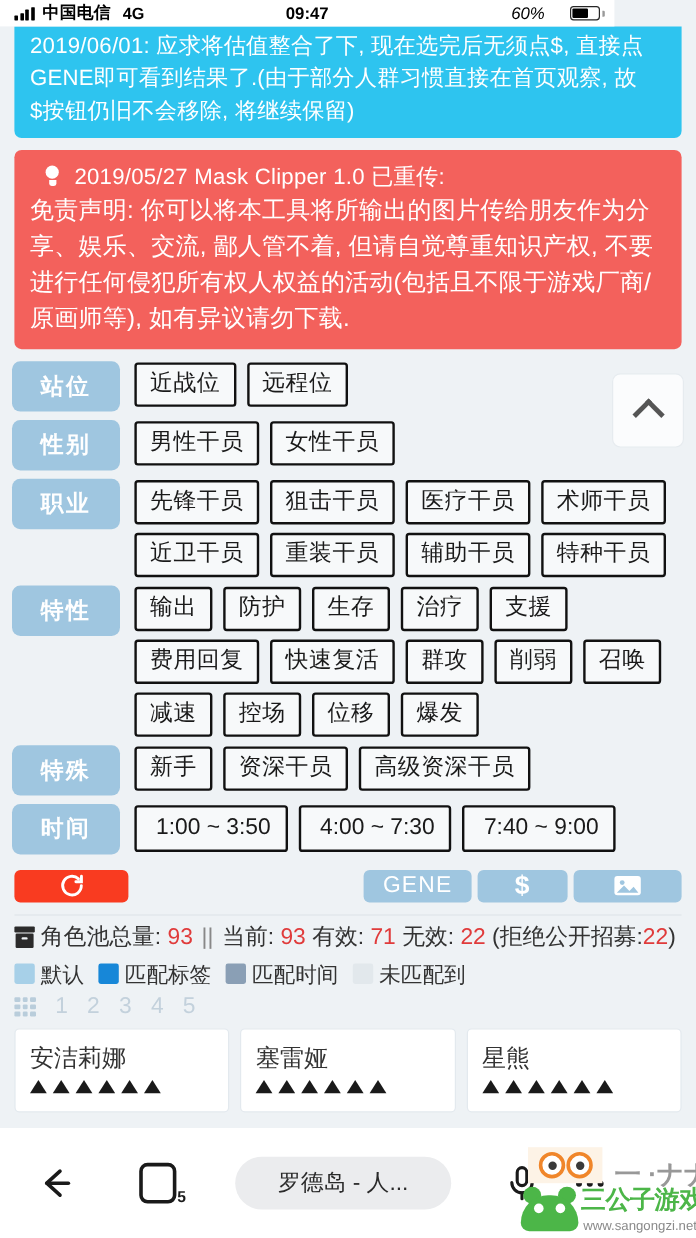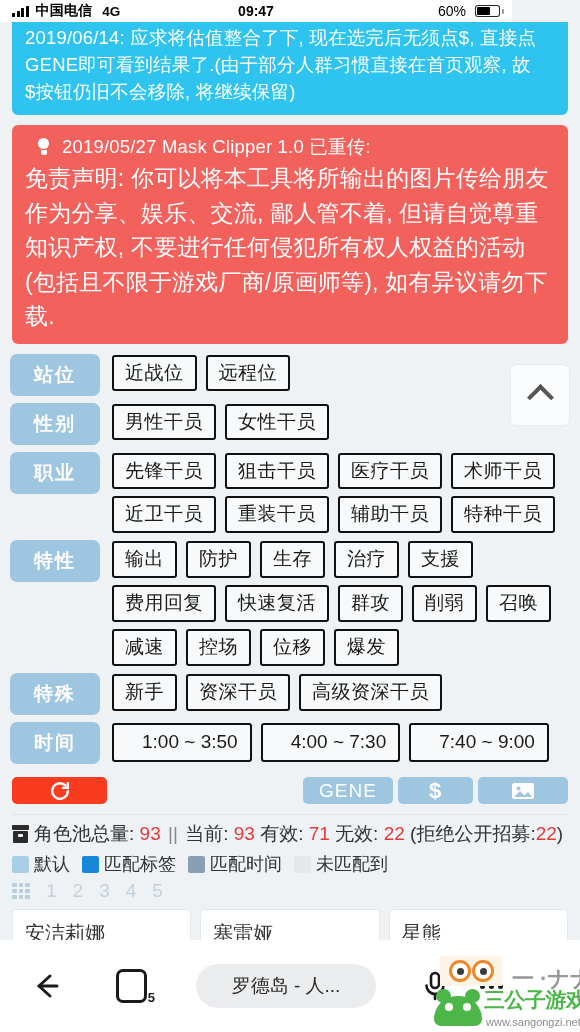--- a/index.html
+++ b/index.html
@@ -33,22 +33,22 @@
   .signal i:nth-child(3){height:8.5px}
   .signal i:nth-child(4){height:11px}
   .sb-carrier { font-size: 14px; font-weight: 700; color: #000; letter-spacing: .2px; }
   .sb-net { font-size: 13.5px; font-weight: 600; color: #000; margin-left: 3px; }
   .sb-time {
     position: absolute; left: 0; right: 0; text-align: center;
     font-size: 14px; font-weight: 700; color: #000;
     pointer-events: none;
   }
   .sb-right {
-    margin-left: auto; display: flex; align-items: center; gap: 9px;
-    position: relative; z-index: 2;
+    margin-left: auto; display: flex; align-items: center; gap: 21px;
+    position: relative; z-index: 2; font-style: italic;
   }
   .sb-batt-label { font-size: 14px; font-weight: 500; color: #000; }
   .batt { position: relative; width: 25px; height: 12px; }
   .batt-body {
     position: absolute; inset: 0;
     border: 1.3px solid rgba(0,0,0,.85);
     border-radius: 3px; background: #fff;
   }
   .batt-fill {
     position: absolute; top: 2px; left: 2px; bottom: 2px;
@@ -86,21 +86,21 @@
   .bulb-top {
     position: absolute; top: 0; left: 1px;
     width: 11px; height: 11px; border-radius: 50%;
     background: #fff;
   }
   .bulb-base {
     position: absolute; bottom: 0; left: 3.5px;
     width: 6px; height: 5px; background: #fff; border-radius: 0 0 2px 2px;
   }
   .alert-head-text { font-size: 18.5px; color: #fff; }
-  .alert-body { font-size: 23px; line-height: 1.5; }
+  .alert-body { font-size: 20px; line-height: 1.5; }
 
   
   .filters { padding: 0 10px; position: relative; }
   .frow {
     display: flex; align-items: flex-start;
     margin-bottom: 7px;
   }
   .flabel {
     flex: none;
     width: 90px; height: 42px;
@@ -115,21 +115,21 @@
   .tag {
     border: 2px solid #111;
     background: #f7f9fa;
     border-radius: 3px;
     font-size: 19px; color: #1a1a1a;
     padding: 6px 11px 7px 11px;
     line-height: 1.05;
     white-space: nowrap;
     letter-spacing: .5px;
   }
-  .tag.time { font-size: 19px; padding: 7px 12px 8px 28px; letter-spacing: 0; }
+  .tag.time { font-size: 19px; padding: 7px 12px 8px 16px; letter-spacing: 0; }
 
   .scrolltop {
     position: absolute; right: 10px; top: 10px;
     width: 60px; height: 62px;
     background: #fbfcfd;
     border: 1px solid #e6ebef;
     border-radius: 7px;
     display: flex; align-items: center; justify-content: center;
   }
   .chev-up {
@@ -355,21 +355,21 @@
         <span class="batt-body"></span>
         <span class="batt-fill" style="width: calc(60% - 2px);"></span>
         <span class="batt-cap"></span>
       </span>
     </div>
   </div>
 
   <div class="page">
 
     <div class="alert alert-info">
-      <div>2019/06/14: 应求将估值整合了下, 现在选完后无须点$, 直接点GENE即可看到结果了.(由于部分人群习惯直接在首页观察, 故$按钮仍旧不会移除, 将继续保留)</div>
+      <div>2019/06/01: 应求将估值整合了下, 现在选完后无须点$, 直接点GENE即可看到结果了.(由于部分人群习惯直接在首页观察, 故$按钮仍旧不会移除, 将继续保留)</div>
     </div>
 
     <div class="alert alert-danger">
       <div class="alert-head">
         <span class="bulb">
           <span class="bulb-top"></span>
             <span class="bulb-base"></span>
         </span>
         <span class="alert-head-text">2019/05/27 Mask Clipper 1.0 已重传:</span>
       </div>

